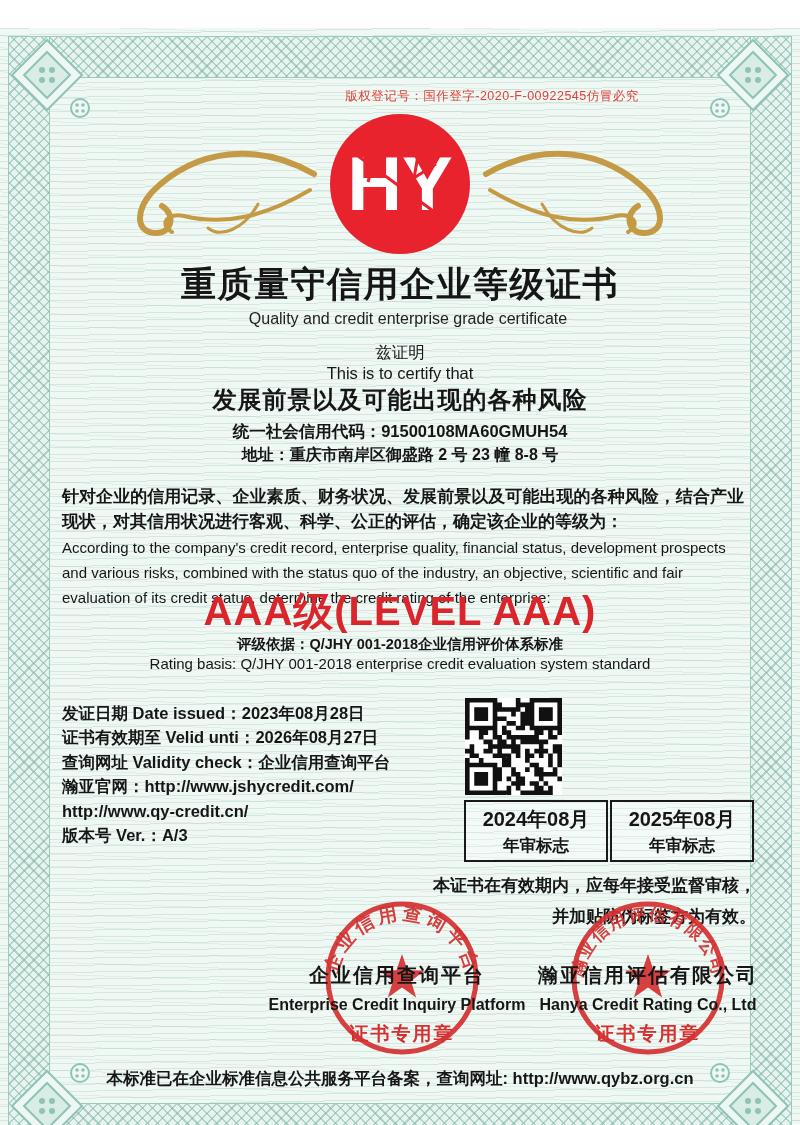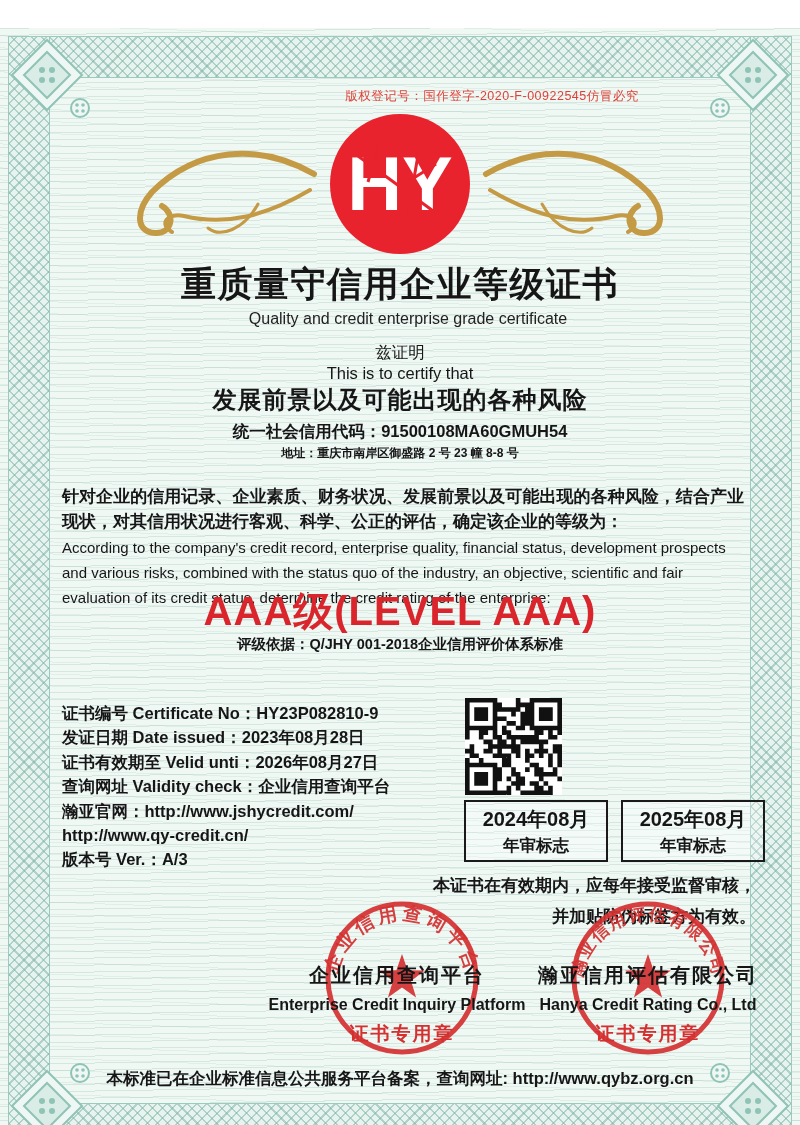--- a/index.html
+++ b/index.html
@@ -36,32 +36,32 @@
   .flourish.fl{left:108px}
   .flourish.fr{right:108px;transform:scaleX(-1)}
   .logo{top:84px;left:328px;width:144px;height:144px;}
 
   .title{top:233px;font-size:35px;letter-spacing:1.5px;font-weight:700;}
   .subtitle{top:282px;font-size:16px;color:#222;padding-left:16px;}
   .certify-cn{top:314px;font-size:16.5px;}
   .certify-en{top:336px;font-size:16.5px;}
   .company{top:356px;font-size:24px;font-weight:bold;letter-spacing:1px;}
   .code{top:393px;font-size:16.5px;font-weight:600;}
-  .addr{top:417px;font-size:12px;font-weight:600;}
+  .addr{top:417px;font-size:16px;font-weight:600;}
 
   .para-cn{top:456px;left:62px;right:56px;font-size:17px;line-height:25px;font-weight:600;text-align:justify;}
   .para-en{top:507px;left:62px;right:56px;font-size:15px;line-height:25px;}
   .level{top:556px;font-size:40px;font-weight:bold;color:#d9252b;letter-spacing:1px;}
   .basis-cn{top:607px;font-size:14.5px;font-weight:600;}
   .basis-en{top:627px;font-size:15px;}
 
   .details{top:673px;left:62px;font-size:16.5px;line-height:24.4px;font-weight:600;}
   .qr{top:670px;left:465px;width:97px;height:97px;}
   .qr-note{top:668px;left:572px;width:186px;font-size:16.3px;line-height:27px;font-weight:600;text-align:justify;}
-  .badges{top:772px;left:464px;display:flex;gap:13px;}
+  .badges{top:772px;left:464px;display:flex;gap:2px;}
   .badge{width:140px;height:58px;border:2.5px solid #1a1a1a;display:flex;flex-direction:column;
     align-items:center;justify-content:center;background:rgba(255,255,255,.25);}
   .badge .m{font-size:20px;font-weight:600;}
   .badge .l{font-size:16.5px;font-weight:600;margin-top:2px;}
   .supervision{top:842px;right:44px;width:336px;font-size:17px;line-height:31px;font-weight:600;
     text-align:right;white-space:pre-line;}
 
   .seal{position:absolute;z-index:3;width:160px;height:160px;top:870px;}
   .seal.s1{left:322px}.seal.s2{left:568px}
   .issuer{position:absolute;z-index:4;width:300px;text-align:center;top:934px;}
@@ -180,23 +180,23 @@
 
     <div class="abs ctr company">发展前景以及可能出现的各种风险</div>
     <div class="abs ctr code">统一社会信用代码：91500108MA60GMUH54</div>
     <div class="abs ctr addr">地址：重庆市南岸区御盛路 2 号 23 幢 8-8 号</div>
 
     <div class="abs para-cn">针对企业的信用记录、企业素质、财务状况、发展前景以及可能出现的各种风险，结合产业现状，对其信用状况进行客观、科学、公正的评估，确定该企业的等级为：</div>
     <div class="abs para-en">According to the company's credit record, enterprise quality, financial status, development prospects and various risks, combined with the status quo of the industry, an objective, scientific and fair evaluation of its credit status, determine the credit rating of the enterprise:</div>
 
     <div class="abs ctr level">AAA级(LEVEL AAA)</div>
     <div class="abs ctr basis-cn">评级依据：Q/JHY 001-2018企业信用评价体系标准</div>
+    <div class="abs ctr basis-en">Rating basis: Q/JHY 001-2018 enterprise credit evaluation system standard</div>
 
     <div class="abs details">
-      <div>证书编号 Certificate No：HY23P082810-9</div>
       <div>发证日期 Date issued：2023年08月28日</div>
       <div>证书有效期至 Velid unti：2026年08月27日</div>
       <div>查询网址 Validity check：企业信用查询平台</div>
       <div>瀚亚官网：http://www.jshycredit.com/</div>
       <div>http://www.qy-credit.cn/</div>
       <div>版本号 Ver.：A/3</div>
     </div>
 
     <svg class="abs qr" viewBox="0 0 84 84">
       <rect x="-4" y="-4" width="92" height="92" fill="#ffffff"></rect>

